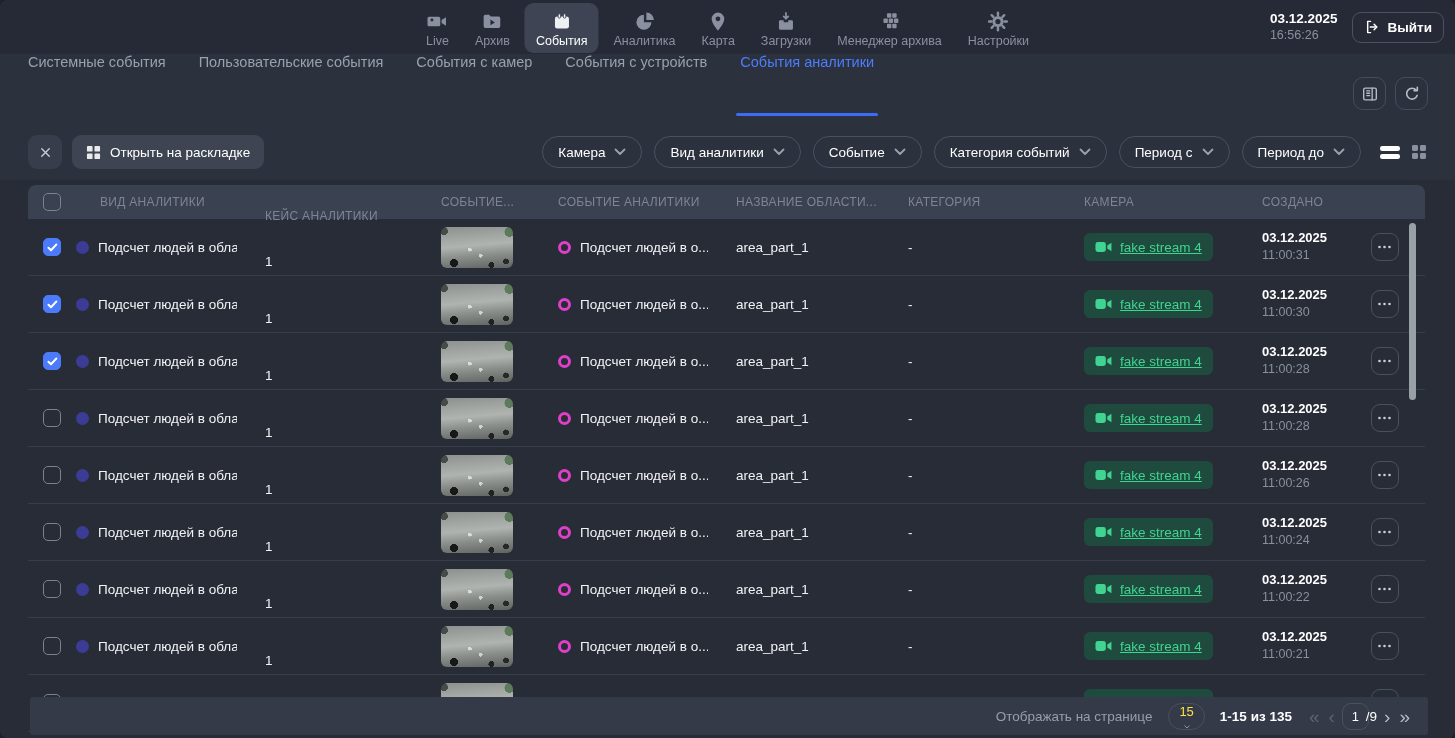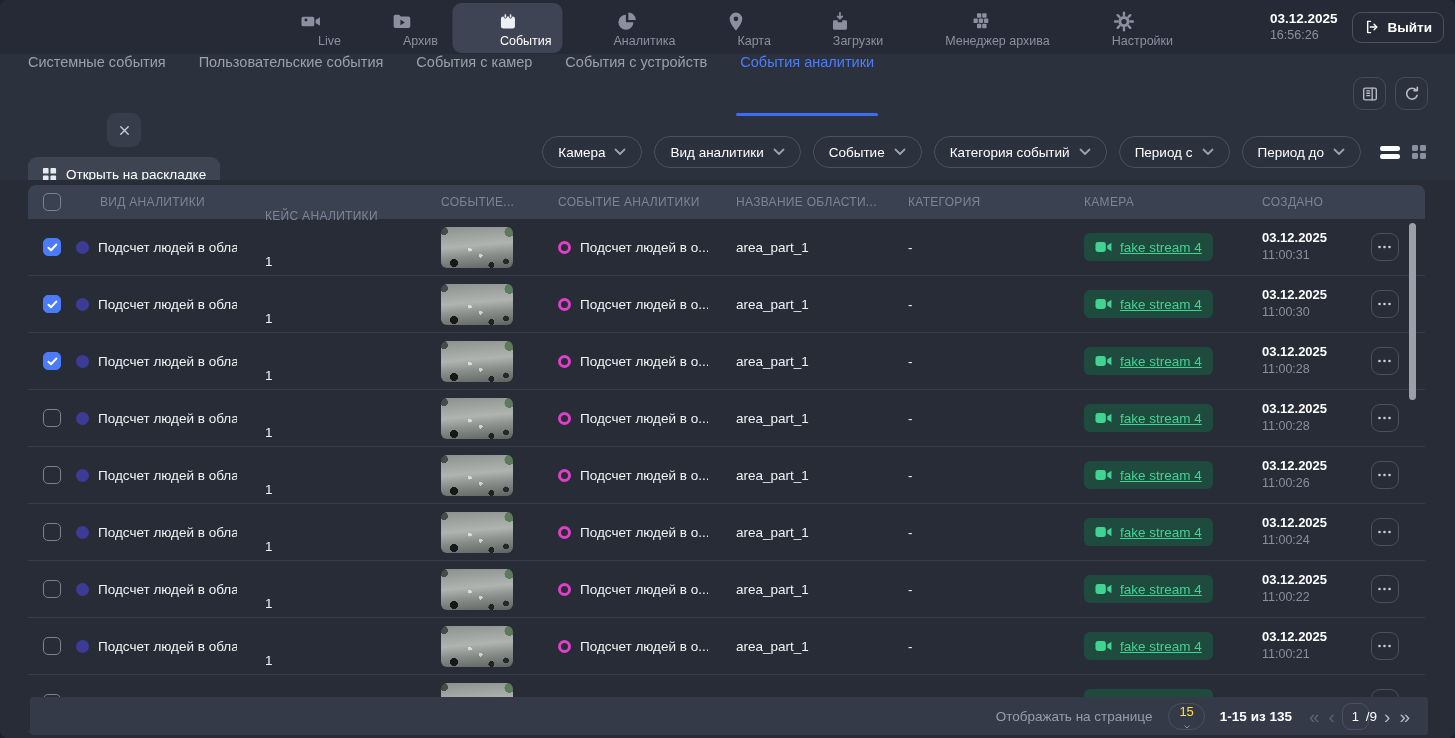--- a/index.html
+++ b/index.html
@@ -8,41 +8,41 @@
   .screen { position:relative; width:1455px; height:738px; background:#2c313e; overflow:hidden; border-radius:8px; color:#f2f3f6; font-size:13.5px; }
 
   
   .topbar { position:absolute; top:0; left:0; right:0; height:54px; background:#262a36; }
   .topnav { position:absolute; left:50%; transform:translateX(-50%); top:0; height:54px; display:flex; align-items:center; gap:4px; }
   .nav-item { height:50px; margin-top:2px; padding:4px 11px 2px; border-radius:9px; display:flex; flex-direction:column; align-items:center; justify-content:center; gap:3px; color:#8b90a0; cursor:pointer; white-space:nowrap; }
   .nav-item.active { background:#3e4454; color:#fff; }
   .nav-item.active .nicon { color:#eef0f3; }
   .nicon { width:21px; height:21px; color:#8b90a0; display:block; }
   .nicon svg { width:100%; height:100%; display:block; }
-  .nav-label { font-size:12.5px; line-height:1;margin-left:36px; }
+  .nav-label { font-size:12.5px; line-height:1; }
   .topbar-right { position:absolute; right:11px; top:0; height:54px; display:flex; align-items:center; gap:14px; }
   .datetime { line-height:1.25; }
   .dt-date { font-weight:700; font-size:13.5px; color:#fff; }
   .dt-time { font-size:12.5px; color:#8a8f9e; }
   .logout-btn { display:flex; align-items:center; gap:8px; height:31px; padding:0 11px; border:1px solid #4b5160; border-radius:9px; background:transparent; color:#fff; font-weight:600; font-size:13.5px; cursor:pointer; font-family:inherit; }
   .logout-btn svg { width:16px; height:16px; }
 
   
   .tabsbar { position:absolute; top:54px; left:0; right:0; height:64px; }
   .tabs { display:flex; align-items:center; gap:33px; padding:0 28px; height:100%; }
   .tab { position:relative; height:100%; display:flex; align-items:flex-start; color:#9aa0ad; font-size:14.5px; cursor:pointer; white-space:nowrap; }
   .tab.active { color:#4d7dfc; }
   .tab.active::after { content:""; position:absolute; left:-4px; right:-4px; bottom:2px; height:3px; border-radius:2px; background:#3c6cf5; }
   .tab-actions { position:absolute; right:27px; top:23px; display:flex; gap:9px; }
   .icon-btn { width:33px; height:33px; border:1px solid #464c5a; border-radius:10px; background:transparent; color:#b8bcc6; display:flex; align-items:center; justify-content:center; cursor:pointer; }
   .icon-btn svg { width:18px; height:18px; }
 
   
   .toolbar { position:absolute; top:134px; left:28px; right:28px; height:36px; display:flex; align-items:center; justify-content:space-between; }
-  .toolbar-left { display:flex; align-items:center; gap:10px;flex-direction:column; }
+  .toolbar-left { display:flex; align-items:center; gap:10px; }
   .close-btn { width:34px; height:34px; border:none; border-radius:9px; background:#373d4b; color:#c9cdd5; display:flex; align-items:center; justify-content:center; cursor:pointer; }
   .close-btn svg { width:15px; height:15px; }
   .layout-btn { height:34px; padding:0 14px; border:none; border-radius:9px; background:#3e4452; color:#fff; font-size:13.5px; font-family:inherit; display:flex; align-items:center; gap:9px; cursor:pointer; }
   .layout-btn svg { width:15px; height:15px; color:#e8eaee; }
   .toolbar-right { display:flex; align-items:center; gap:12px; }
   .filter-pill { height:32px; padding:0 15px; border:1px solid #4a505e; border-radius:16px; background:transparent; color:#fff; font-size:13.5px; font-family:inherit; display:flex; align-items:center; gap:9px; cursor:pointer; white-space:nowrap; }
   .filter-pill svg { width:12px; height:8px; color:#9aa0ad; }
   .view-toggles { display:flex; align-items:center; gap:11px; margin-left:7px; }
   .vt-btn { background:none; border:none; padding:0; cursor:pointer; display:flex; }
   .vt-btn.list svg { width:20px; height:15px; color:#fdfdfd; }

